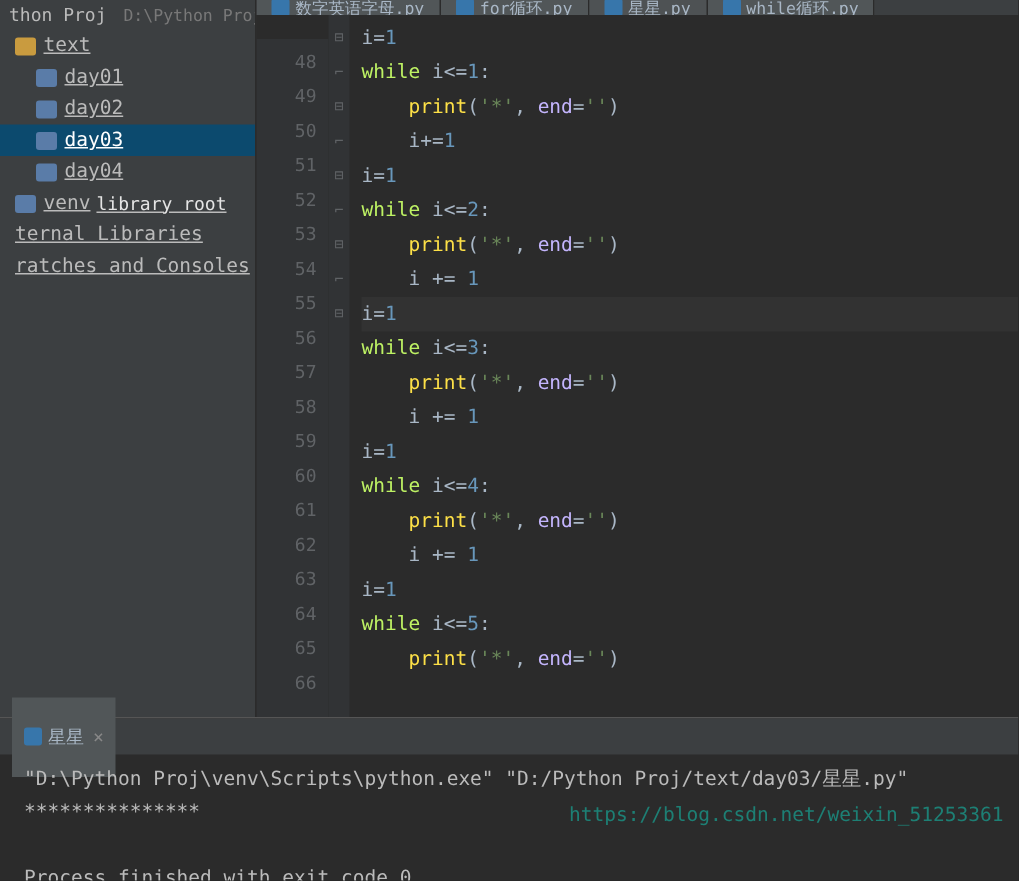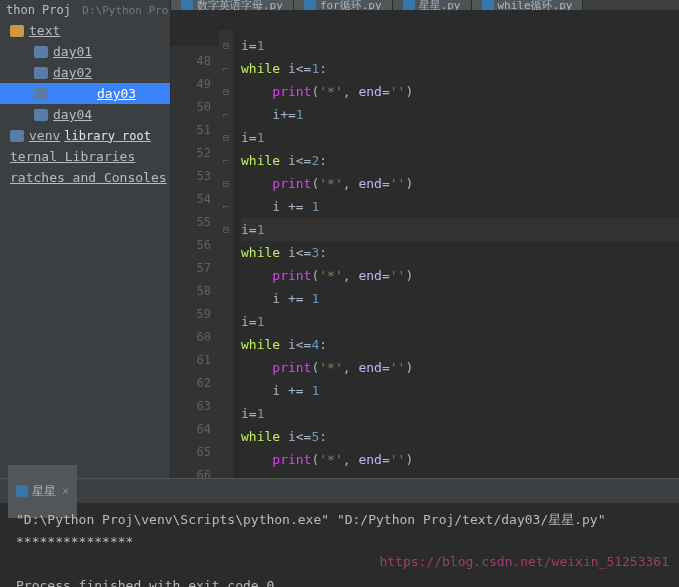--- a/index.html
+++ b/index.html
@@ -38,43 +38,41 @@
       padding: 3px 8px 3px 10px;
       cursor: pointer;
       white-space: nowrap;
       display: flex;
       align-items: center;
       color: #bbbbbb;
       font-size: 13px;
       text-decoration: underline;
     }
     .tree-item.selected {
-      background: #3b82f6;
+      background: #0c4a6e;
       color: #ffffff;
-      gap: 44px;
-    }
-    .tree-item.indent { padding-left: 34px; }
+    }
+    .tree-item.indent { padding-left: 24px; }
     .folder-icon {
       display: inline-block;
       width: 14px;
       height: 12px;
       background: #5a7ca8;
       border-radius: 2px;
       margin-right: 5px;
       flex-shrink: 0;
     }
     .folder-icon.orange { background: #c99b3f; }
     .lib-root { color: #e5e5e5; margin-left: 4px; font-size: 12px; }
     
     .editor-area {
       flex: 1;
       background: #2b2b2b;
       display: flex;
       flex-direction: column;
-      gap: 20px;
     }
     .tabs {
       display: flex;
       background: #3c3f41;
       height: 10px;
       overflow: hidden;
     }
     .tab {
       padding: 0 10px;
       background: #515658;
@@ -117,21 +115,21 @@
     .code {
       flex: 1;
       padding: 4px 0 4px 8px;
       font-size: 13px;
       line-height: 23px;
       white-space: pre;
     }
     .kw { color: #bef264; }
     .num { color: #6897bb; }
     .str { color: #6a8759; }
-    .func { color: #d946ef; }
+    .func { color: #fde047; }
     .func2 { color: #c4b5fd; }
     .op { color: #a9b7c6; }
     .current-line { background: #323232; }
     
     .run-panel {
       height: 109px;
       background: #2b2b2b;
       border-top: 1px solid #555;
     }
     .run-header {
@@ -155,23 +153,23 @@
     }
     .run-output {
       padding: 6px 16px;
       font-family: 'Consolas', monospace;
       font-size: 13px;
       line-height: 22px;
       color: #bbbbbb;
     }
     .watermark {
       position: absolute;
-      bottom: 18px;
+      bottom: 36px;
       right: 10px;
-      color: #ec4899;
+      color: #14b8a6;
       font-size: 13px;
       opacity: 0.6;
     }
   </style>
 </head>
 <body>
 
 <div class="main-area">
   <div class="sidebar">
     <div class="project-header">

